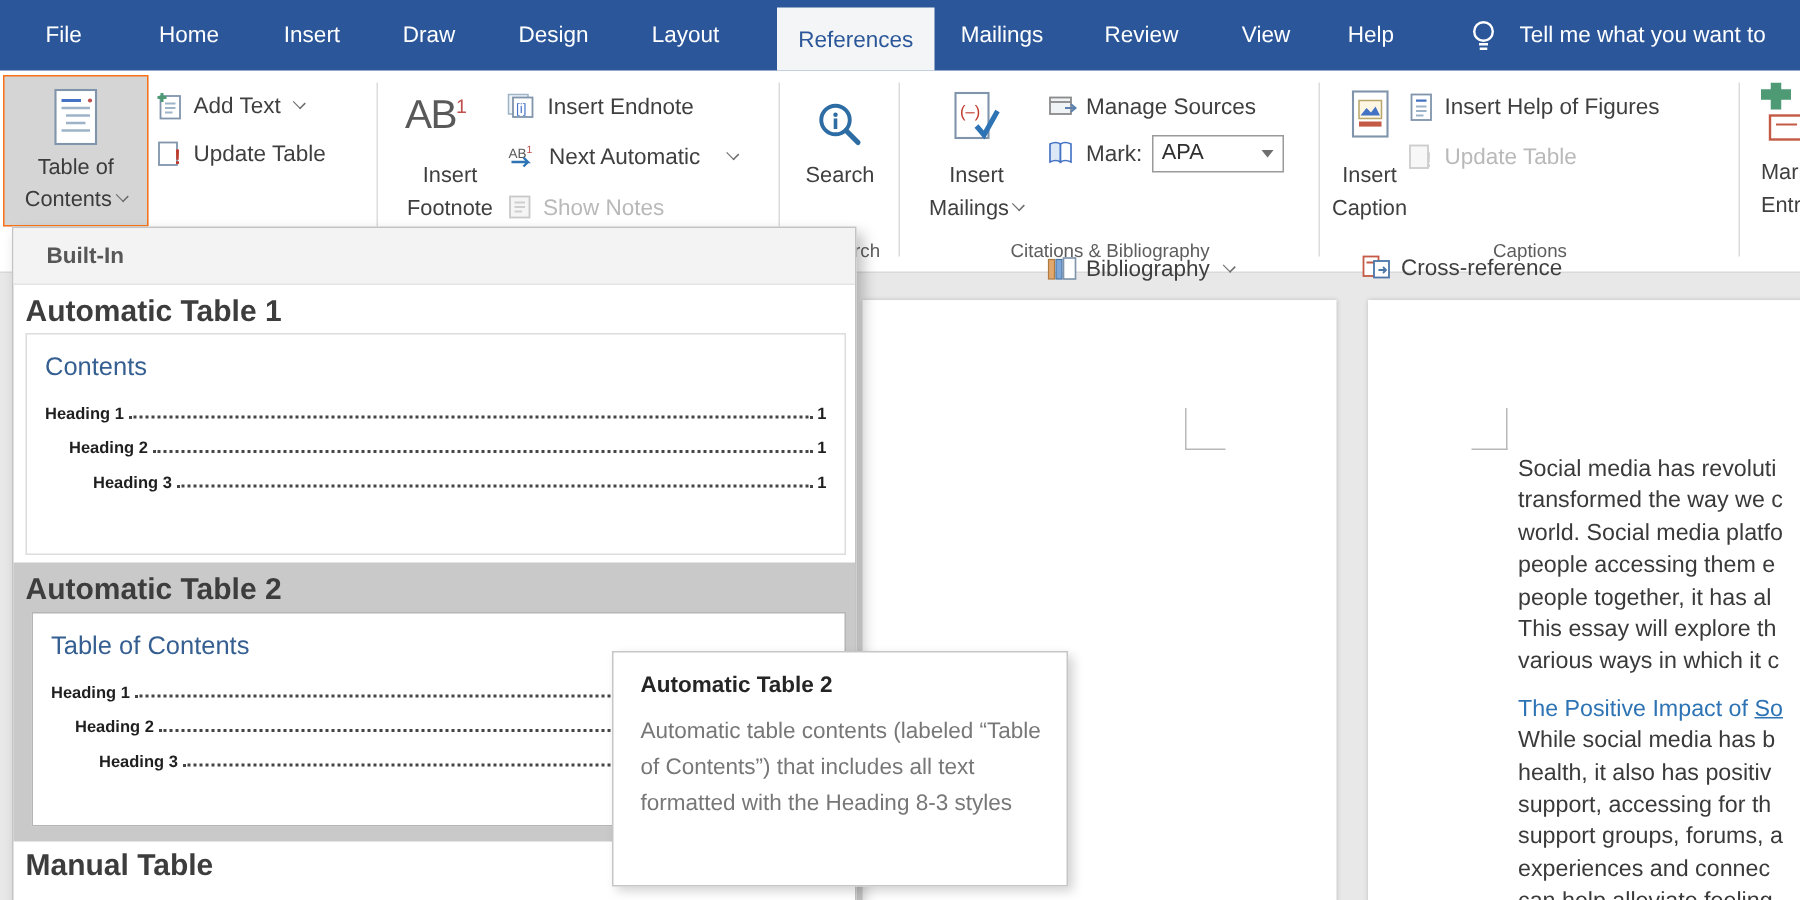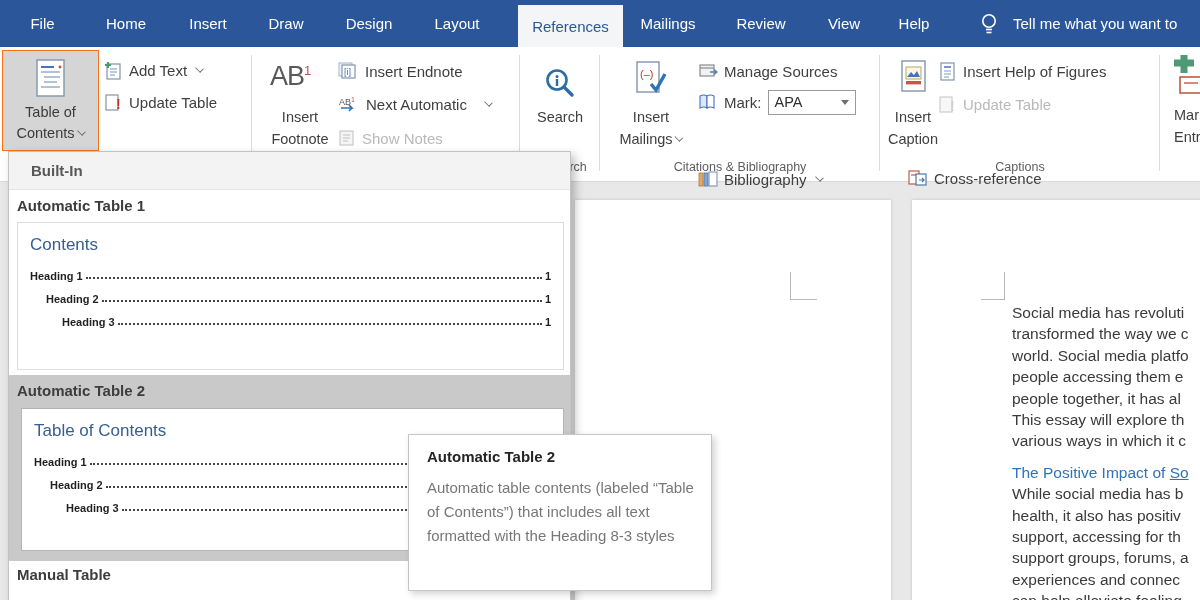--- a/index.html
+++ b/index.html
@@ -39,21 +39,21 @@
   .mark { position:absolute; background:#b8b8b8; }
   .docline { font-size:15.5px; line-height:21.4px; color:#3a3a3a; white-space:nowrap; }
   .docheading { font-size:15.5px; line-height:21.4px; color:#2e74b5; white-space:nowrap; }
   .docheading .lnk { text-decoration:underline; }
 
   
   #tocdd { left:8px; top:151px; width:563px; height:460px; background:#fff; border:1px solid #c3c3c3;
            box-shadow:4px 4px 9px rgba(0,0,0,0.25); z-index:50; }
   #ddheader { position:absolute; left:0; top:0; width:100%; height:38px; background:#f3f3f3; border-bottom:1px solid #e4e4e4;
               font-size:15px; font-weight:bold; color:#575757; line-height:38px; padding-left:22px; }
-  .ddsection-title { position:absolute; font-size:15px; font-weight:bold; color:#3d3d3d; }
+  .ddsection-title { position:absolute; font-size:20px; font-weight:bold; color:#3d3d3d; }
   .preview { position:absolute; background:#fff; border:1px solid #dcdcdc; padding:10px 12px; }
   .pvtitle { font-size:17px; color:#365f91; margin:2px 0 12px 0; }
   .pvrow { display:flex; align-items:flex-end; font-size:11px; font-weight:600; color:#1f1f1f; height:15px; margin-bottom:8px; }
   .lead { flex:1; border-bottom:2px dotted #454545; margin:0 3px 3px 3px; }
   #auto2sec { position:absolute; left:0; top:223px; width:561px; height:186px; background:#c9c9c9; }
 
   
   #tooltip { left:408px; top:434px; width:304px; height:157px; background:#fff; border:1px solid #c6c6c6;
              box-shadow:3px 3px 7px rgba(0,0,0,0.18); z-index:60; padding:13px 18px; }
   #tooltip .tt-title { font-size:15px; font-weight:bold; color:#252525; margin-bottom:11px; }

